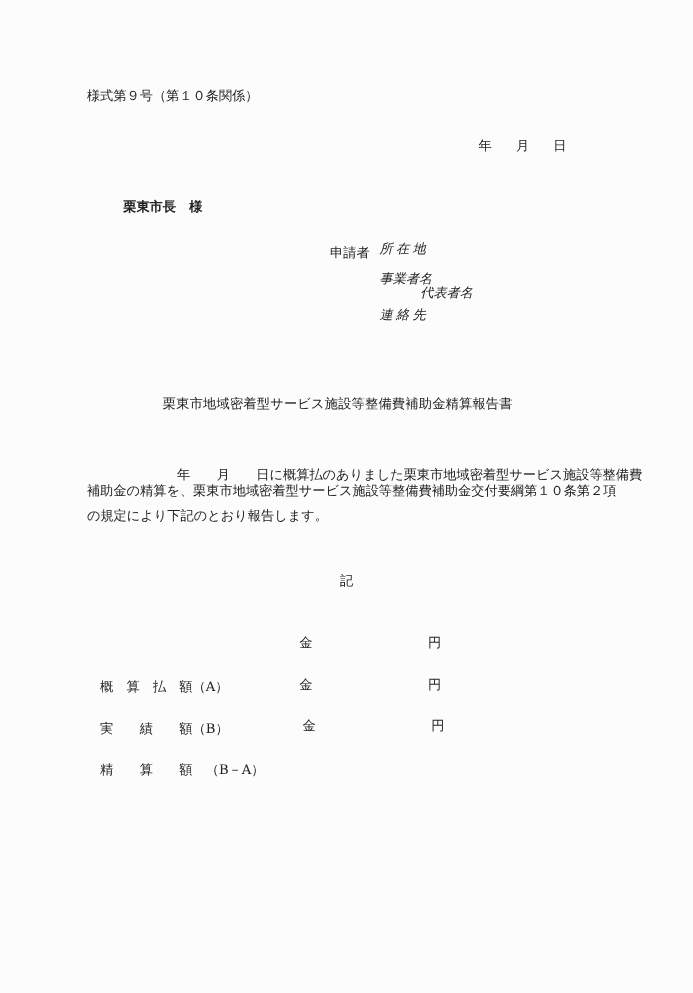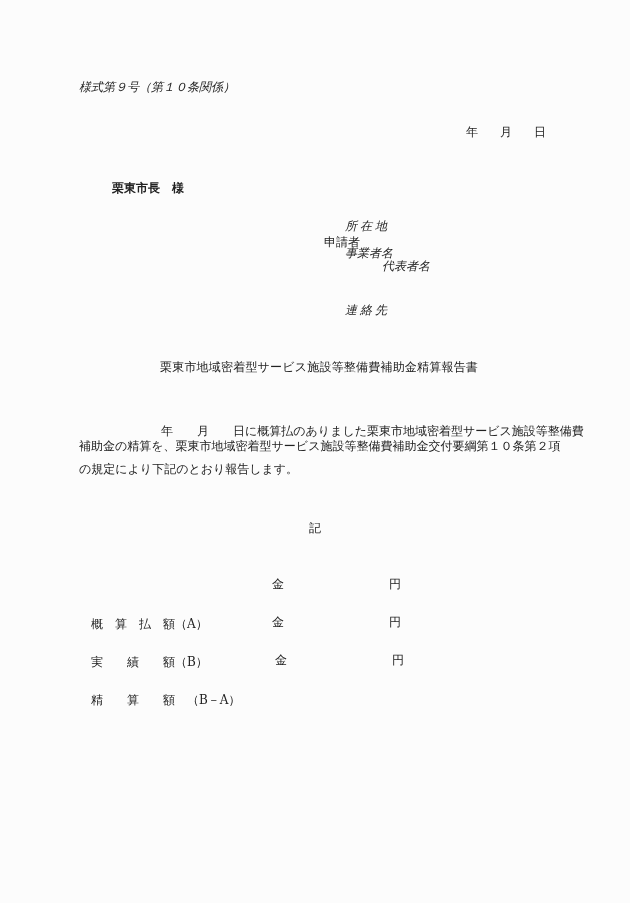--- a/index.html
+++ b/index.html
@@ -11,38 +11,38 @@
       width: 630px;
       height: 903px;
       position: relative;
       overflow: hidden;
       font-family: "DejaVu Serif", "Liberation Serif", serif;
       color: #222222;
       font-size: 12px;
     }
     .abs { position: absolute; white-space: nowrap; line-height: 14px; }
 
-    #form-number { left: 79px; top: 80px; font-style: italic; }
+    #form-number { left: 79px; top: 80px; }
 
-    #date-line { left: 466px; top: 125px; text-decoration: underline; }
+    #date-line { left: 435px; top: 125px; text-decoration: underline; }
     #date-line span { display: inline-block; }
     .date-gap { width: 22px; }
 
     #addressee { left: 112px; top: 181px; font-weight: bold; }
 
     #applicant-block { left: 300px; top: 219px; }
     .app-row { position: absolute; white-space: nowrap; line-height: 14px; }
-    #applicant-label { left: 0; top: 16px; margin-left: 24px; }
+    #applicant-label { left: 0; top: 4px; }
     .field-label { left: 45px; font-style: italic; }
     #field-location { top: 0; letter-spacing: 3px; }
     #field-business { top: 27px; text-align: center; }
     #field-representative { top: 40px; margin-left: 37px; }
-    #field-contact { top: 60px; letter-spacing: 3px; margin-top: 24px; }
+    #field-contact { top: 60px; letter-spacing: 3px; }
 
-    #doc-title { left: 160px; top: 360px; letter-spacing: 0.2px; }
+    #doc-title { left: 148px; top: 360px; letter-spacing: 0.2px; }
 
     #body-para { left: 79px; top: 416px; width: 475px; }
     .para-line { position: absolute; left: 0; white-space: nowrap; line-height: 14px; }
     #para-line-1 { top: 8px; left: 58px; margin-left: 24px; }
     #para-line-2 { top: 23px; }
     #para-line-3 { top: 46px; text-align: right; }
 
     #ki-label { left: 309px; top: 521px; }
 
     .amount-row { position: absolute; white-space: nowrap; line-height: 14px; left: 91px; }

